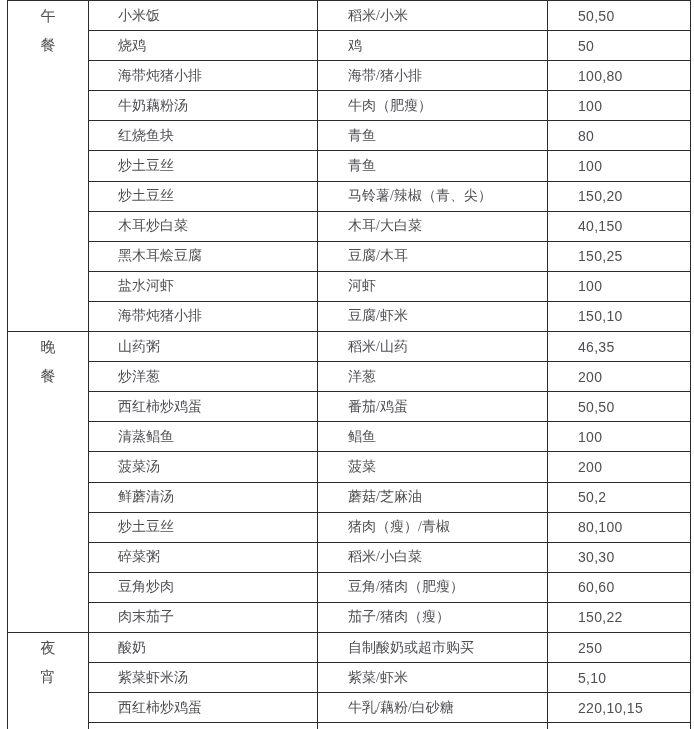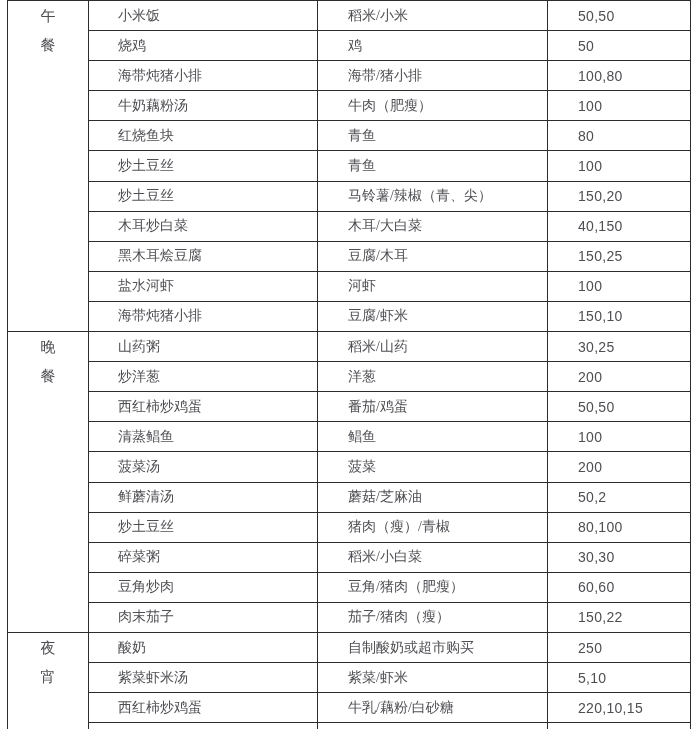--- a/index.html
+++ b/index.html
@@ -127,21 +127,21 @@
           <td class="cell cell-ingredients">豆腐/虾米</td>
           <td class="cell cell-amount">150,10</td>
         </tr>
         <tr>
           <td class="meal-cell" rowspan="10">
             <div class="meal-char">晚</div>
             <div class="meal-char">餐</div>
           </td>
           <td class="cell cell-dish">山药粥</td>
           <td class="cell cell-ingredients">稻米/山药</td>
-          <td class="cell cell-amount">30,25</td>
+          <td class="cell cell-amount">46,35</td>
         </tr>
         <tr>
           <td class="cell cell-dish">炒洋葱</td>
           <td class="cell cell-ingredients">洋葱</td>
           <td class="cell cell-amount">200</td>
         </tr>
         <tr>
           <td class="cell cell-dish">西红柿炒鸡蛋</td>
           <td class="cell cell-ingredients">番茄/鸡蛋</td>
           <td class="cell cell-amount">50,50</td>

